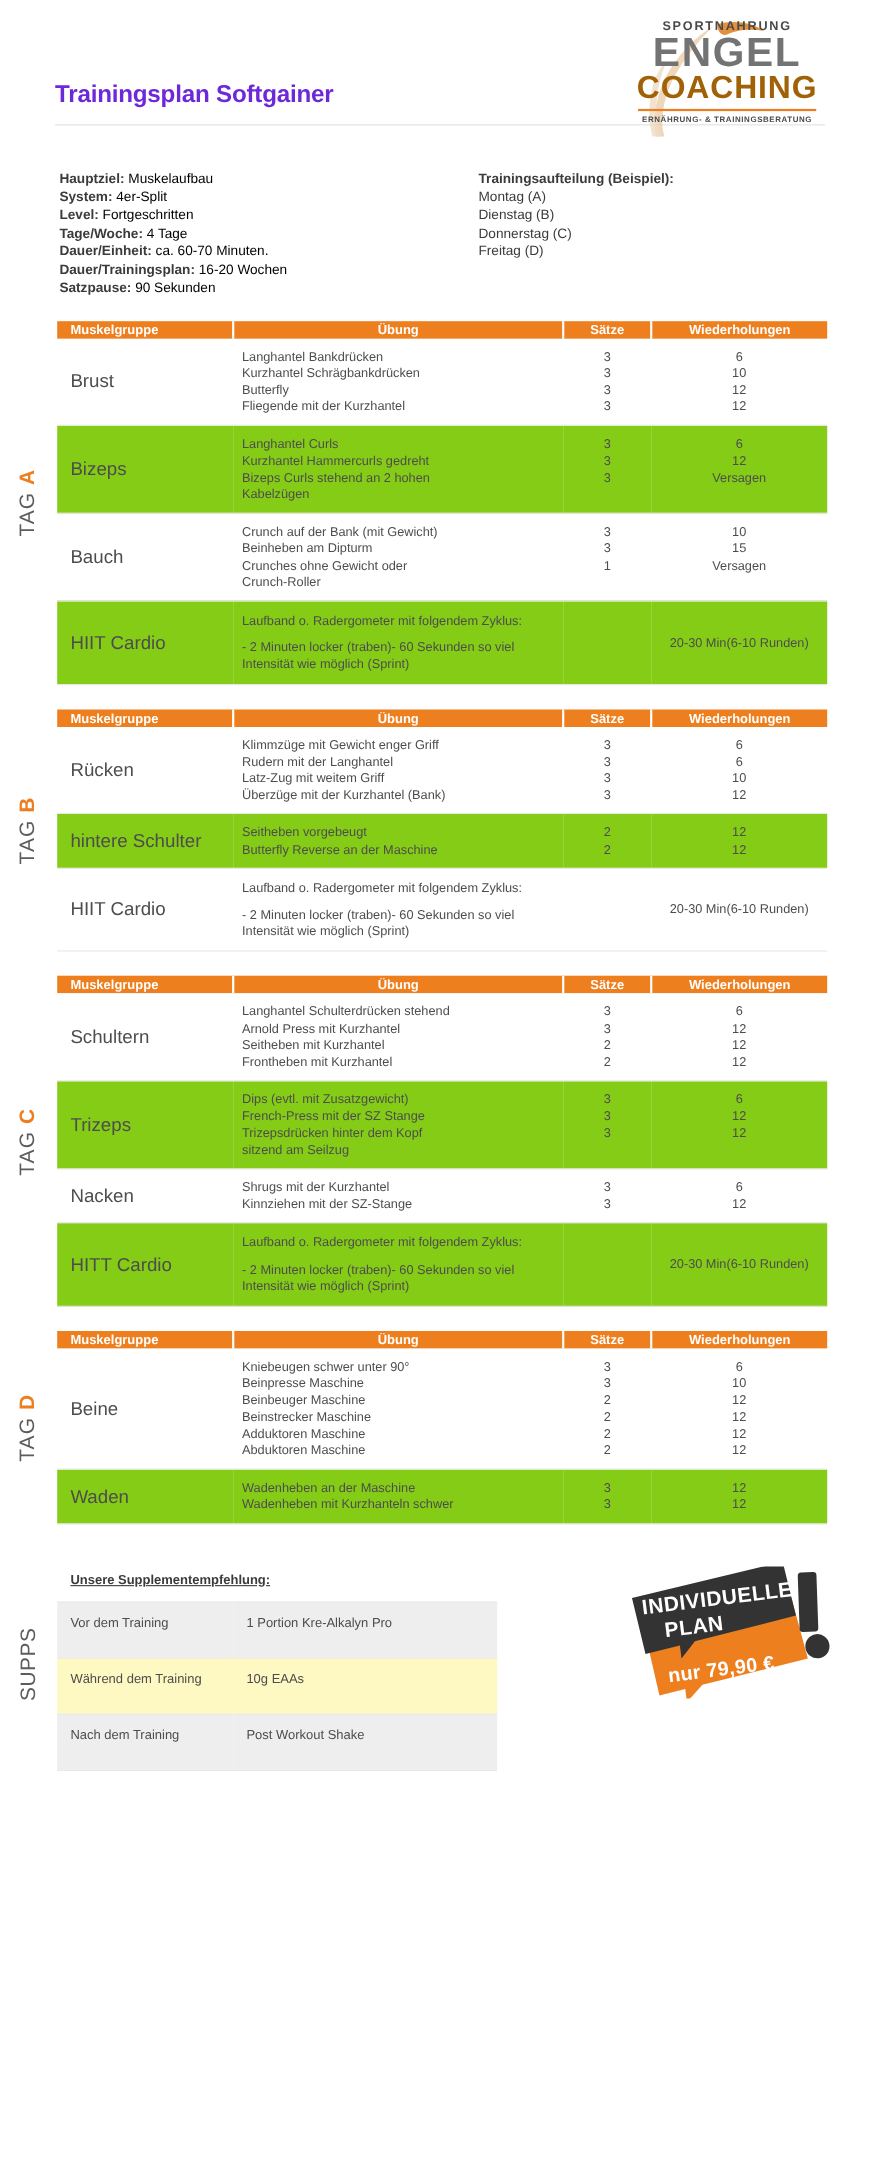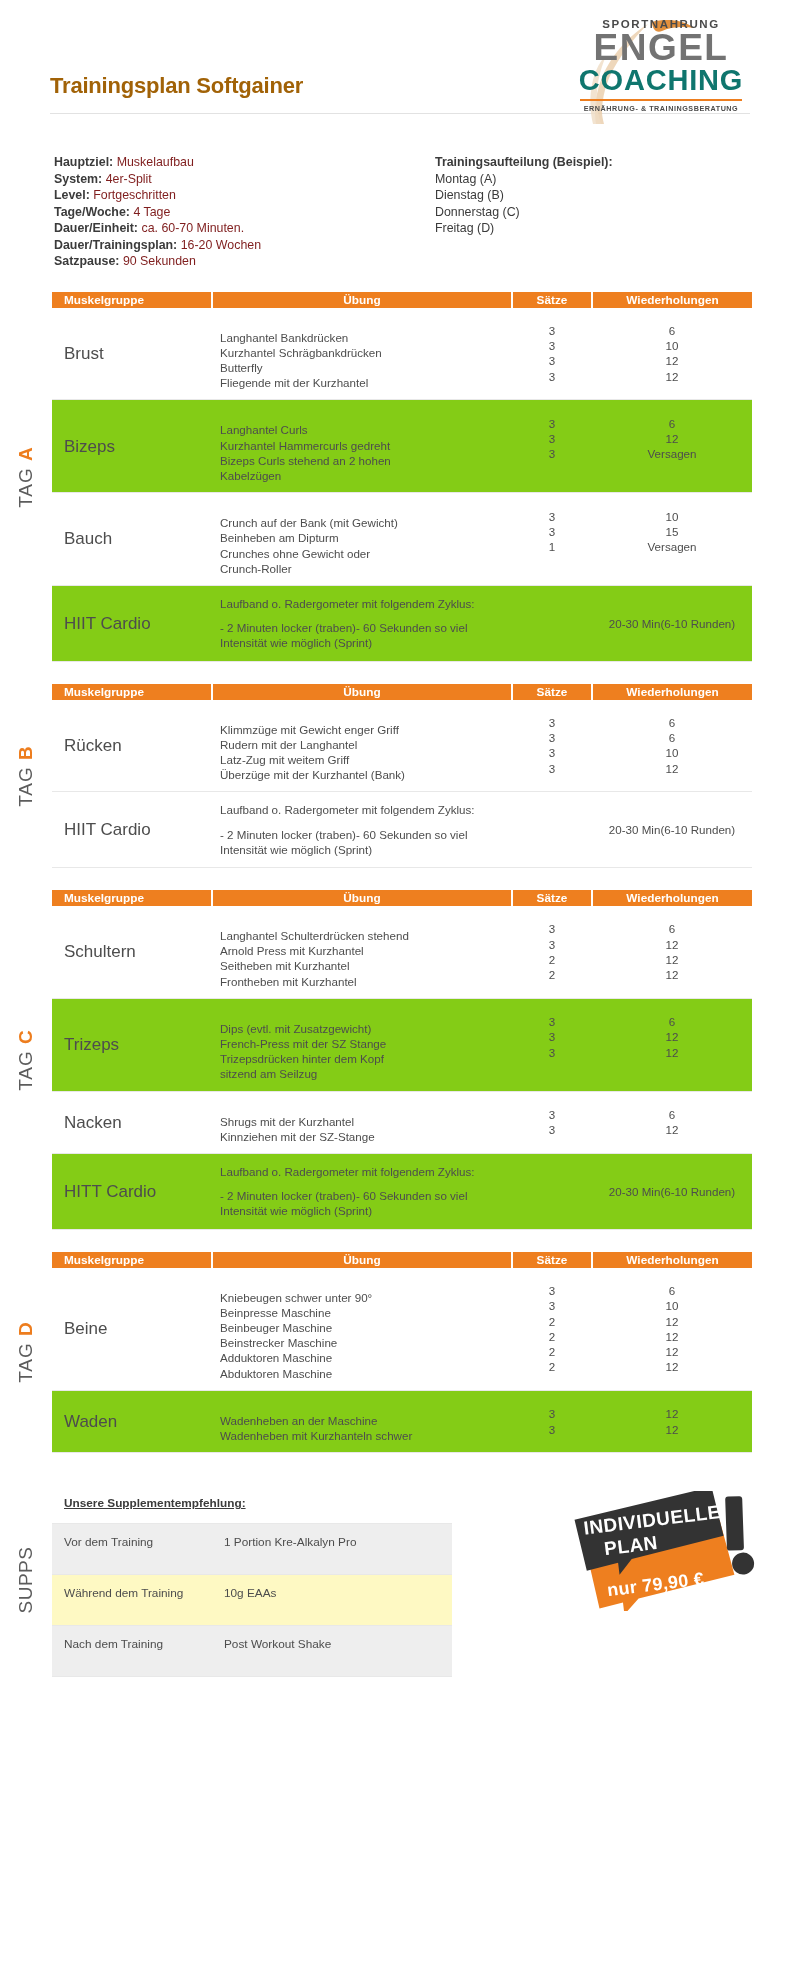--- a/index.html
+++ b/index.html
@@ -45,21 +45,21 @@
     color: #737373;
     line-height: 0.96;
     position: relative;
     z-index: 2;
     padding-left: 16px;
   }
   .logo-coaching {
     font-size: 29px;
     font-weight: 700;
     letter-spacing: 0.8px;
-    color: #0f766e;
+    color: #a16207;
     line-height: 1.0;
     position: relative;
     z-index: 2;
     padding-left: 16px;
   }
   .logo-rule {
     height: 2px;
     background: #ed7d1e;
     margin: 4px 6px 3px 22px;
     position: relative; z-index:2;
@@ -68,40 +68,40 @@
     font-size: 7.2px;
     letter-spacing: 0.55px;
     color: #4a4a4a;
     font-weight: 600;
     position: relative; z-index:2;
     padding-left: 16px;
   }
   .page-title {
     font-size: 22px;
     font-weight: 700;
-    color: #a16207;
+    color: #6d28d9;
     padding-top: 55px;
     letter-spacing: -0.2px;
   }
   .title-rule {
     border-bottom: 1px solid #e2e2e2;
     margin-top: 14px;
   }
 
   
   .meta {
     display: flex;
     padding: 14px 50px 0 54px;
     font-size: 12.4px;
     line-height: 16.5px;
   }
   .meta-col { flex: 0 0 50%; }
   .meta-col.right { padding-left: 33px; }
   .meta b { font-weight: 700; color: #3b3b3b; }
-  .meta .val { color: #7f1d1d; }
+  .meta .val { color: #000000; }
 
   
   .day-block {
     position: relative;
     padding-left: 52px;
     padding-right: 50px;
     margin-top: 22px;
   }
   .day-tag {
     position: absolute;
@@ -149,21 +149,21 @@
 
   table.plan td {
     border-bottom: 1px solid #e8e8e8;
     vertical-align: middle;
     color: #4d4d4d;
     line-height: 15.2px;
   }
   tr.shaded td { background: #84cc16; }
   tr.plain td { background: #ffffff; }
   td.muskel { padding: 9px 0 9px 12px; font-size: 17px; }
-  td.uebung { padding: 22px 6px 9px 8px; }
+  td.uebung { padding: 9px 6px 9px 8px; }
   td.saetze, td.wdh { text-align: center; padding: 9px 4px; }
   td.uebung .ln, td.saetze .ln, td.wdh .ln { display: block; }
   td.cardio-desc { padding: 10px 8px 10px 8px; }
   td.cardio-desc .gap { display:block; height: 9px; }
   td.cardio-wdh { text-align:center; line-height: 16px; }
 
   
   .supps-block {
     position: relative;
     padding-left: 52px;
@@ -368,20 +368,35 @@
             <td class="saetze">
               <span class="ln">3</span>
               <span class="ln">3</span>
               <span class="ln">3</span>
               <span class="ln">3</span>
             </td>
             <td class="wdh">
               <span class="ln">6</span>
               <span class="ln">6</span>
               <span class="ln">10</span>
+              <span class="ln">12</span>
+            </td>
+          </tr>
+          <tr class="shaded">
+            <td class="muskel">hintere Schulter</td>
+            <td class="uebung">
+              <span class="ln">Seitheben vorgebeugt</span>
+              <span class="ln">Butterfly Reverse an der Maschine</span>
+            </td>
+            <td class="saetze">
+              <span class="ln">2</span>
+              <span class="ln">2</span>
+            </td>
+            <td class="wdh">
+              <span class="ln">12</span>
               <span class="ln">12</span>
             </td>
           </tr>
           <tr class="plain">
             <td class="muskel">HIIT Cardio</td>
             <td class="cardio-desc"><span class="ln">Laufband o. Radergometer mit folgendem Zyklus:</span><span class="gap"></span><span class="ln">- 2 Minuten locker (traben)</span><span class="ln">- 60 Sekunden so viel Intensität wie möglich (Sprint)</span></td>
             <td class="saetze"></td>
             <td class="cardio-wdh"><span class="ln">20-30 Min</span><span class="ln">(6-10 Runden)</span></td>
           </tr>
         </tbody>

